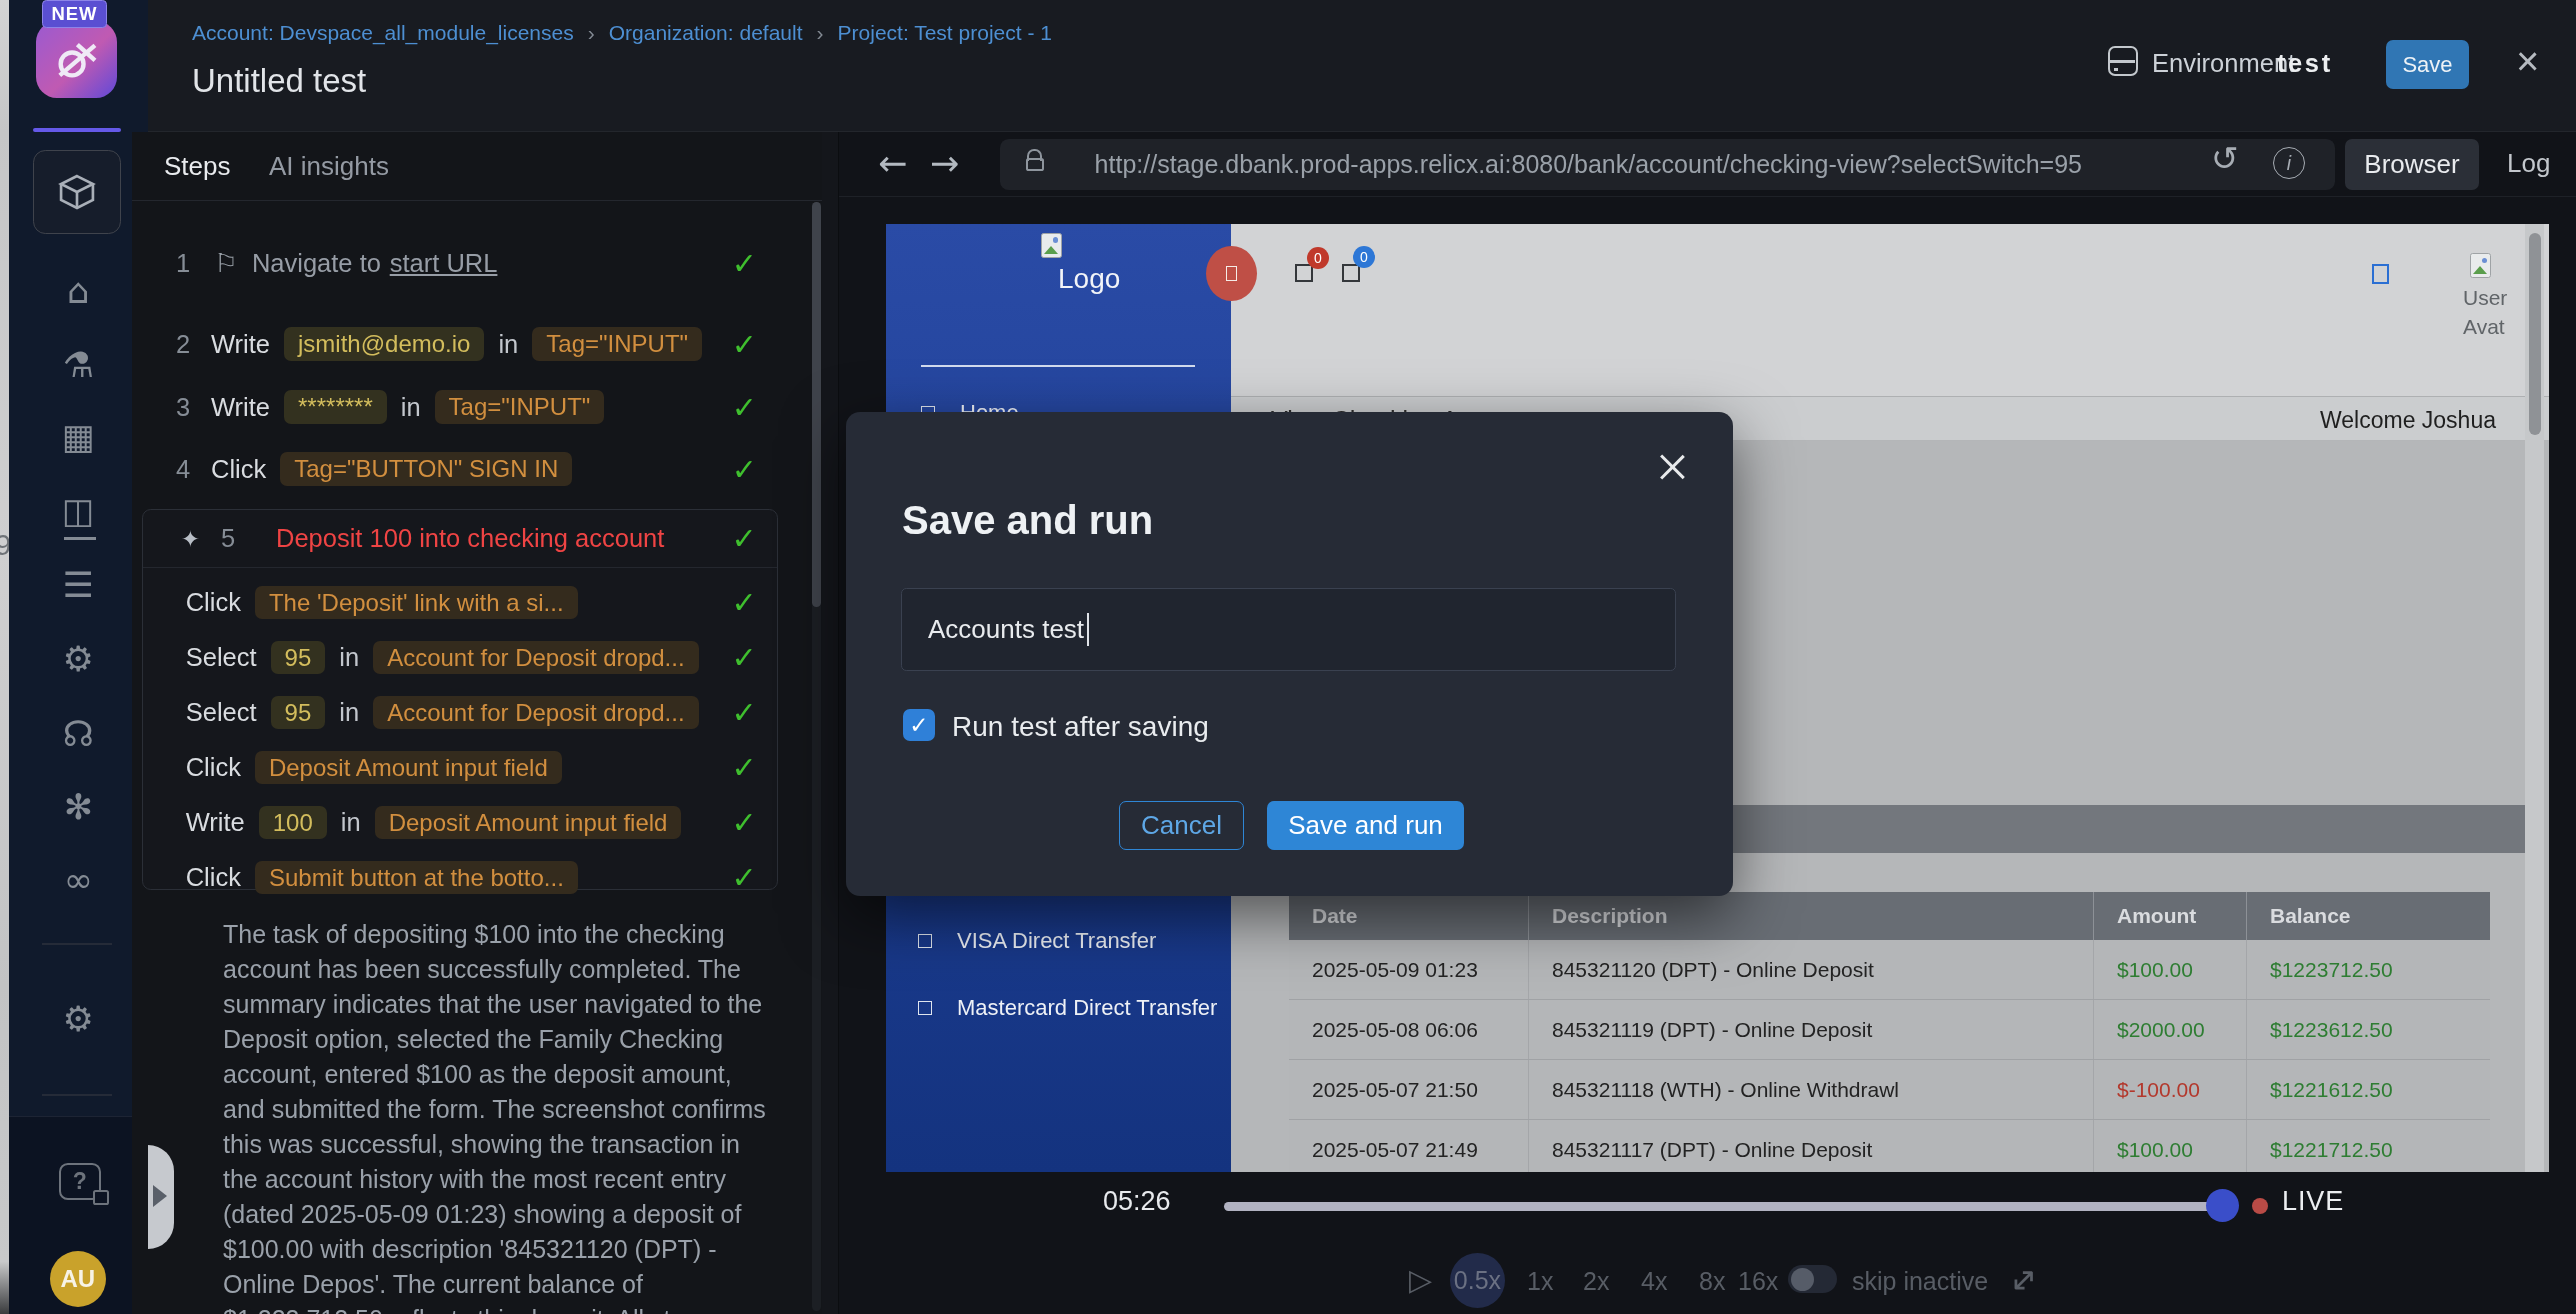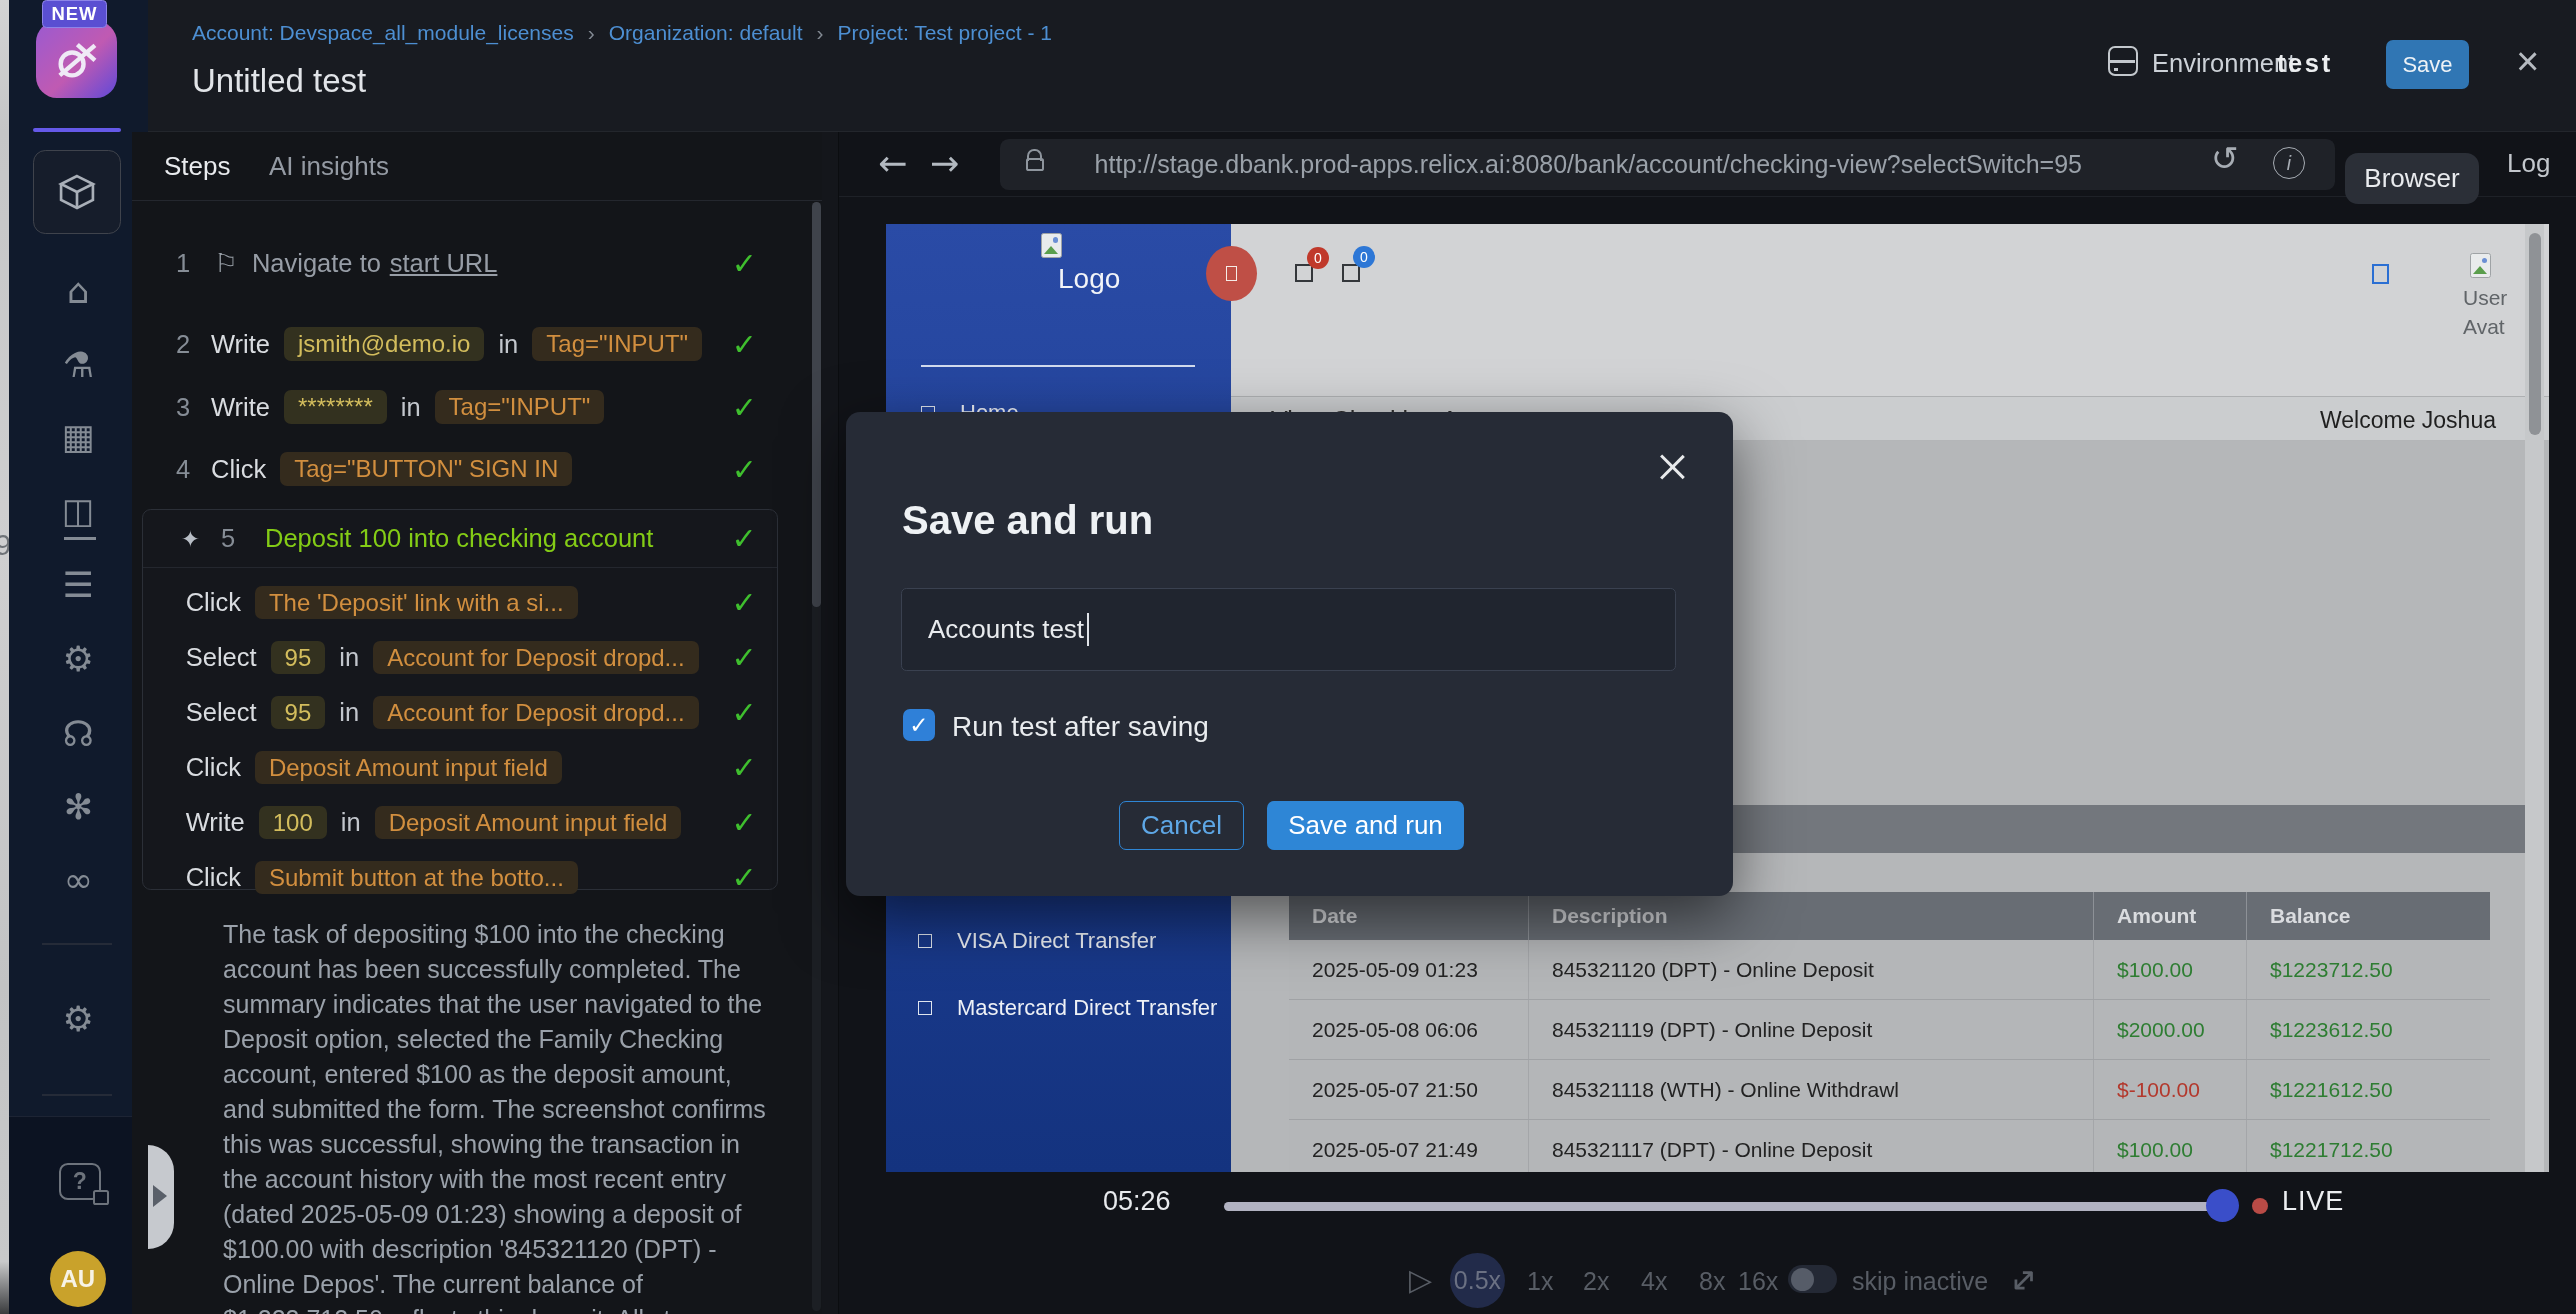--- a/index.html
+++ b/index.html
@@ -57,21 +57,21 @@
   .s-dim { color:#979da6; margin-left:14px; }
   .bv { margin-left:14px; background:#33311f; color:#d3bd5d; padding:2.6px 14px; border-radius:7px; font-size:24px; white-space:nowrap; }
   .bt { margin-left:14px; background:#342b1d; color:#d28f3f; padding:2.6px 14px; border-radius:7px; font-size:24px; white-space:nowrap; }
   .chk { position:absolute; right:65px; color:#3fbf2e; font-size:30px; font-weight:bold; }
   .flag { color:#99a0a8; margin-left:17.6px; font-size:26px; }
   .lnk-u { text-decoration:underline; }
   .grp { position:absolute; left:9.7px; top:377px; width:636px; height:381px; border:1.8px solid #2b2f37; border-radius:8.8px; background:#15171c; }
   .grp-hd { position:relative; height:58px; display:flex; align-items:center; border-bottom:1.8px solid #24272e; font-size:25.5px; }
   .grp-hd .spark { color:#b8bec6; margin-left:38px; font-size:23px; }
   .grp-hd .s-num { margin-left:21px; }
-  .grp-hd .ttl { color:#84cc16; margin-left:23px; }
+  .grp-hd .ttl { color:#ef4444; margin-left:34px; }
   .grp-hd .chk, .sub .chk { right:20px; }
   .subs { padding-top:7px; }
   .sub { position:relative; height:55px; display:flex; align-items:center; padding-left:43px; font-size:25.5px; }
   .sub .s-act { margin-left:0; }
   .summary { position:absolute; left:91px; top:785px; width:547px; font-size:25px; line-height:35px; color:#9aa1aa; }
   .sb-track { position:absolute; right:0.9px; top:70px; width:8.8px; height:1109px; background:#1c1f24; border-radius:4.4px; }
   .sb-thumb { position:absolute; right:0.9px; top:70px; width:8.8px; height:405px; background:#3f434b; border-radius:4.4px; }
   .collapse-handle { position:absolute; left:148px; top:1145px; width:26px; height:104px; background:#c6c9ce;
     border-radius:0 52px 52px 0; z-index:6; }
   .collapse-handle::after { content:""; position:absolute; left:5.3px; top:40px; border-top:11.4px solid transparent;
@@ -83,22 +83,22 @@
   .nav-arrow { position:absolute; top:10.6px; font-size:35px; color:#b3b9c0; }
   .url-pill { position:absolute; left:161px; top:7px; width:1335px; height:51px; background:#1f2228; border-radius:8.8px;
     display:flex; align-items:center; }
   .lock { position:relative; margin-left:26px; width:17.6px; height:13px; border:2.6px solid #8e959d; border-radius:2.6px; }
   .lock::before { content:""; position:absolute; left:-0.9px; top:-11.4px; width:10.6px; height:10.6px; border:2.6px solid #8e959d;
     border-bottom:none; border-radius:7px 7px 0 0; }
   .url-text { margin-left:51px; font-size:25px; color:#9aa1a9; white-space:nowrap; }
   .reload { position:absolute; left:1372px; top:7px; font-size:33px; color:#a7adb4; }
   .info { position:absolute; left:1434px; top:15px; width:32px; height:32px; border:1.8px solid #a7adb4; border-radius:50%;
     color:#a7adb4; font-size:19.4px; font-style:italic; display:flex; align-items:center; justify-content:center; }
-  .view-browser { position:absolute; left:1506px; top:7px; width:134px; height:51px; background:#2b2f37; border-radius:13px;
-    color:#e9ebee; font-size:26px; display:flex; align-items:center; justify-content:center;margin-top:14px; }
+  .view-browser { position:absolute; left:1506px; top:7px; width:134px; height:51px; background:#2b2f37; border-radius:7px;
+    color:#e9ebee; font-size:26px; display:flex; align-items:center; justify-content:center; }
   .view-log { position:absolute; left:1668px; top:16px; font-size:26px; color:#c3c7cc; }
 
   
   .bank { position:absolute; left:47px; top:92px; width:1663px; height:948px; background:#b5b7b9; overflow:hidden; }
   .bank-side { position:absolute; left:0; top:0; width:345px; height:948px; background:linear-gradient(180deg,#2a4ba6 0%,#1c3d92 55%,#14337f 100%); }
   .bimg { position:relative; width:21px; height:25px; background:#e9ebec; border:1.8px solid #9fa3a6; border-radius:2.6px; overflow:hidden; }
   .bimg::before { content:""; position:absolute; left:1.8px; bottom:2.6px; border-left:7px solid transparent; border-right:7px solid transparent; border-bottom:8.8px solid #5a9e4c; }
   .bimg::after { content:""; position:absolute; right:2.6px; top:3.5px; width:5.3px; height:5.3px; border-radius:50%; background:#6b8fd4; }
   .blogo-txt { position:absolute; left:172px; top:39px; color:#f2f4f8; font-size:28px; }
   .bank-side-div { position:absolute; left:35px; top:141px; width:274px; height:1.8px; background:rgba(240,244,250,.85); }

